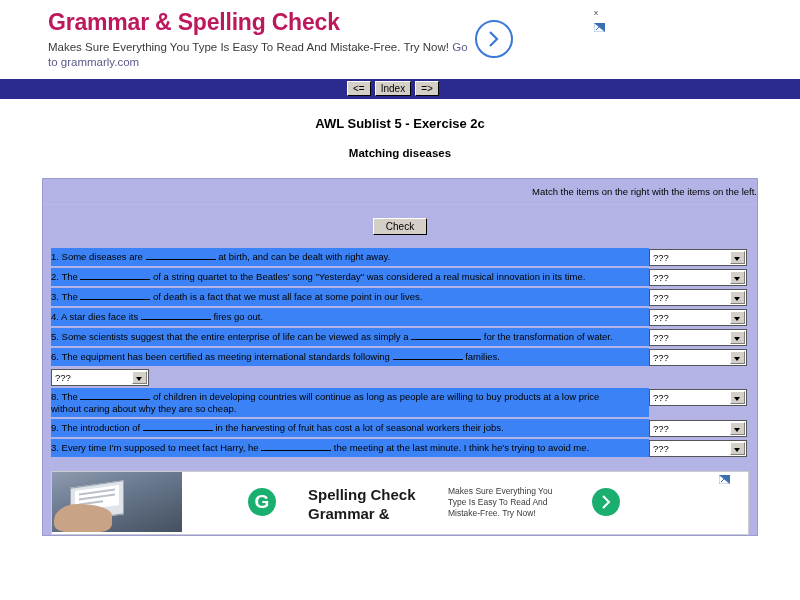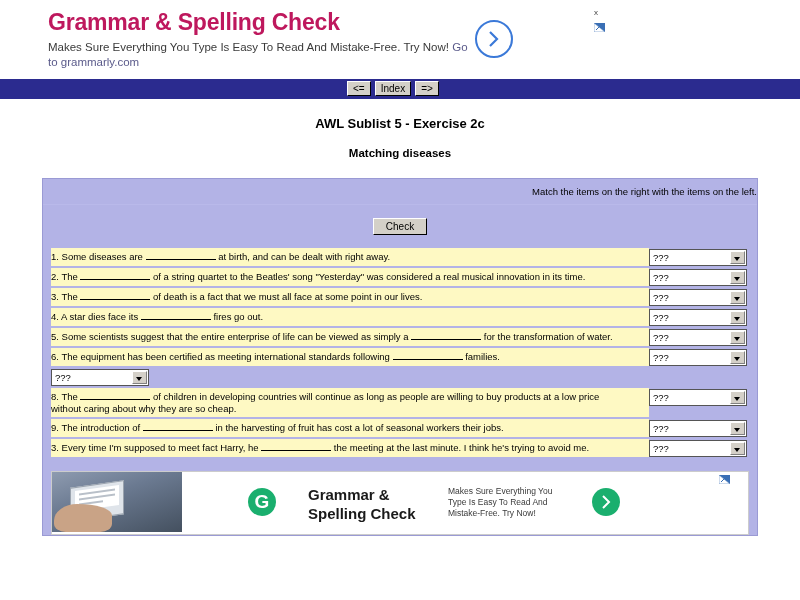--- a/index.html
+++ b/index.html
@@ -156,21 +156,21 @@
     display: flex;
     align-items: flex-start;
     padding: 0 8px 0 8px;
     margin-bottom: 2px;
   }
   .q-text {
     flex: 1 1 auto;
     font-size: 9.5px;
     line-height: 12px;
     padding: 2px 24px 2px 0;
-    background: #fef9c3;
+    background: #3b82f6;
     min-height: 14px;
   }
   .q-sel-wrap {
     flex: 0 0 100px;
     padding-top: 1px;
   }
   .gap {
     display: inline-block;
     border-bottom: 1px solid #000;
     width: 70px;
@@ -422,22 +422,22 @@
         <div class="laptop-screen">
           <div class="laptop-line"></div>
           <div class="laptop-line"></div>
           <div class="laptop-line" style="margin-right:16px;"></div>
         </div>
       </div>
       <div class="hand"></div>
     </div>
     <div id="bottom-ad-g">G</div>
     <div id="bottom-ad-title">
+      <div>Spelling Check</div>
       <div>Grammar &amp;</div>
-      <div>Spelling Check</div>
     </div>
     <div id="bottom-ad-sub">Makes Sure Everything You Type Is Easy To Read And Mistake-Free. Try Now!</div>
     <div id="bottom-ad-arrow">
       <svg width="28" height="28" viewBox="0 0 28 28" aria-hidden="true">
         <polyline points="11,8 17,14 11,20" fill="none" stroke="#ffffff" stroke-width="2"></polyline>
       </svg>
     </div>
     <div id="bottom-ad-adchoice">
       <svg width="11" height="9" viewBox="0 0 11 9" aria-hidden="true">
         <polygon points="0,0 11,0 11,9" fill="#3a6fb5"></polygon>

